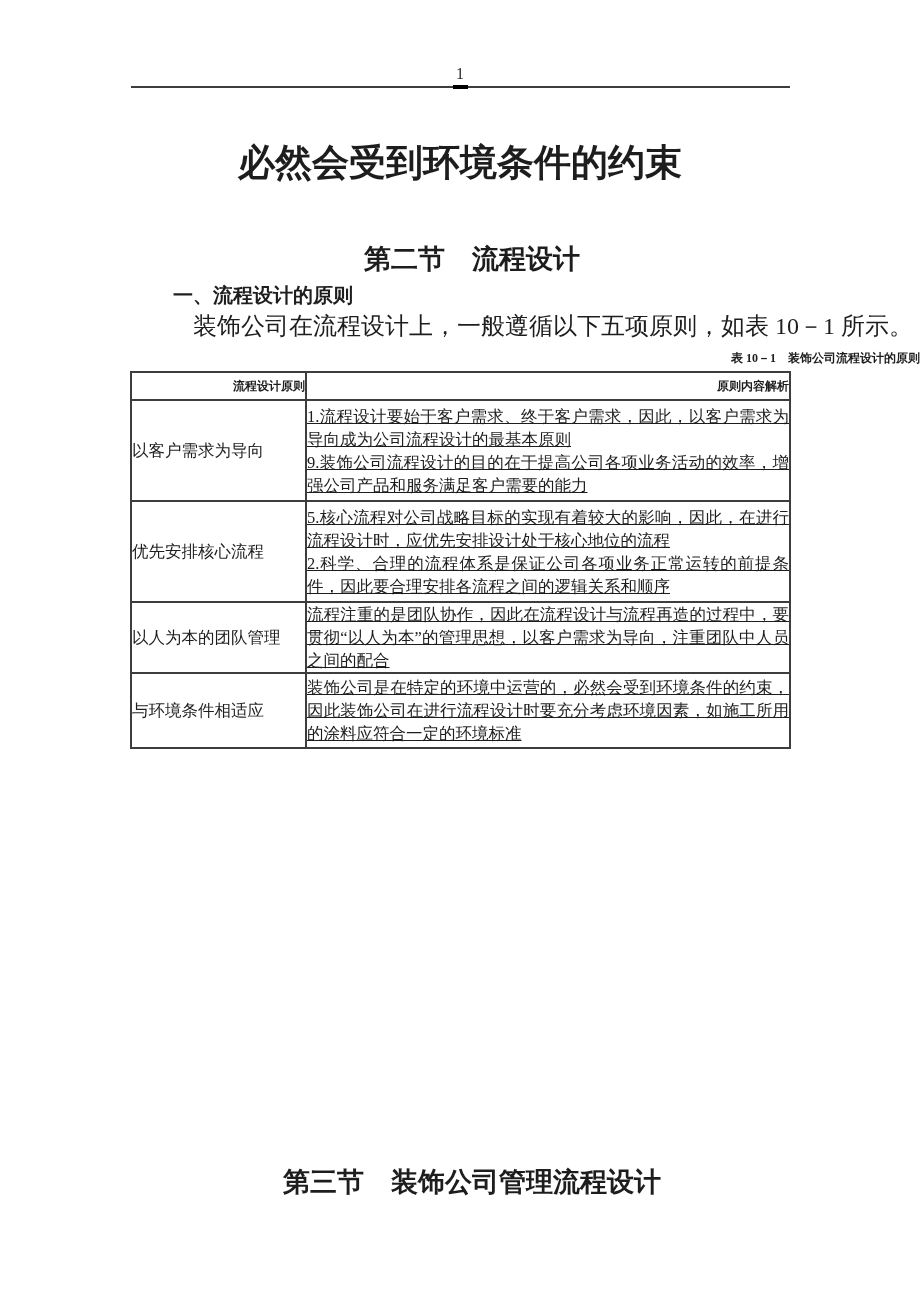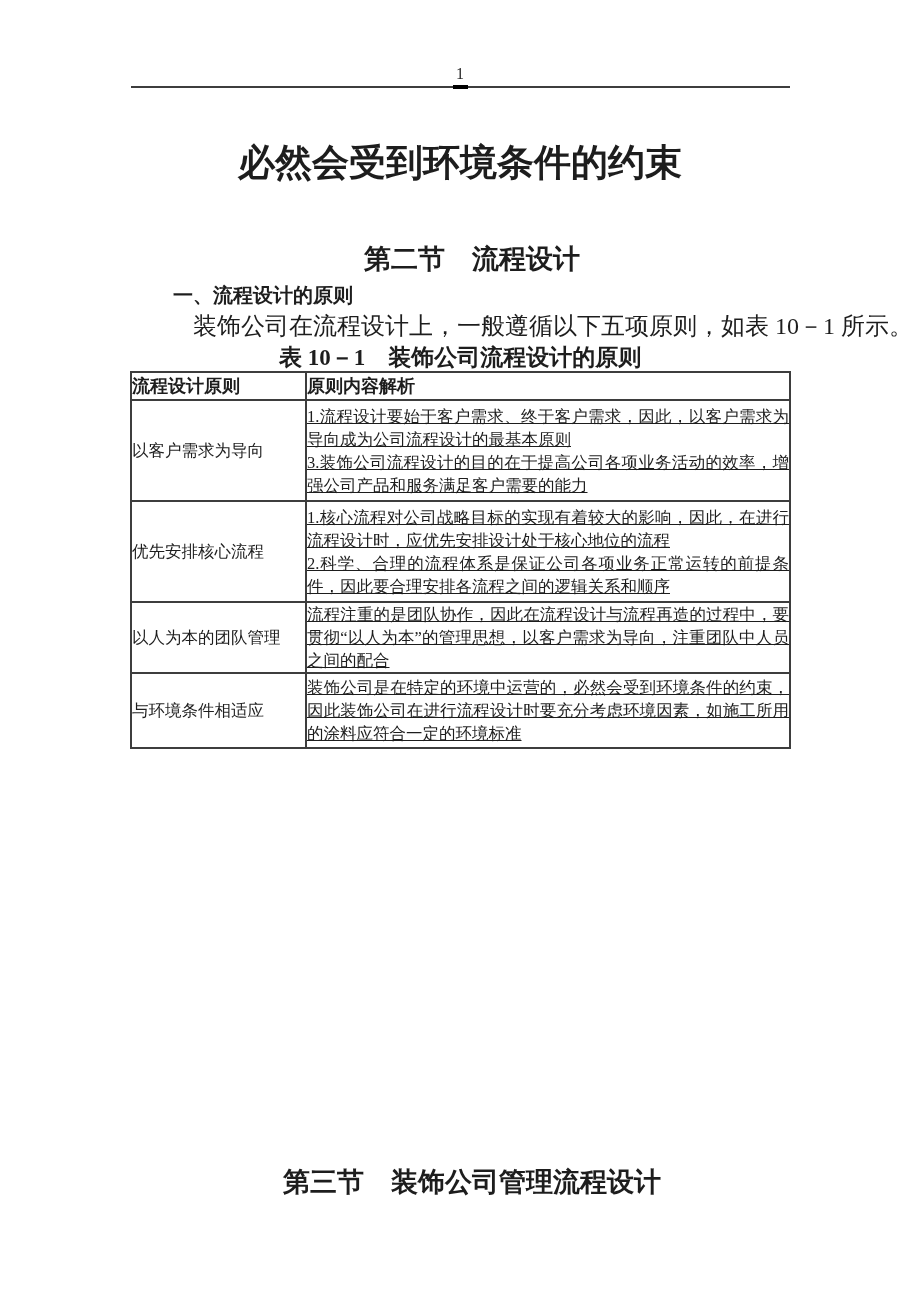--- a/index.html
+++ b/index.html
@@ -82,22 +82,22 @@
     margin: 16px;
     font-size: 24px;
     line-height: 27px;
     white-space: nowrap;
   }
   .table-caption {
     position: absolute;
     top: 347px;
     left: 0;
     width: 100%;
-    text-align: center;
-    font-size: 23px;
+    text-align: right;
+    font-size: 12px;
     font-weight: bold;
     line-height: 22px;
   }
   table.principles-table {
     position: absolute;
     top: 371px;
     left: 130px;
     width: 659px;
     border-collapse: collapse;
     table-layout: fixed;
@@ -106,23 +106,23 @@
   table.principles-table col.c1 { width: 175px; }
   table.principles-table col.c2 { width: 484px; }
   table.principles-table th,
   table.principles-table td {
     border: 2px solid #3d3d3d;
     padding: 0;
     vertical-align: middle;
   }
   table.principles-table th {
     height: 26px;
-    font-size: 18px;
-    font-weight: bold;
-    text-align: left;
+    font-size: 12px;
+    font-weight: bold;
+    text-align: right;
     line-height: 24px;
   }
   td.principle {
     text-align: left;
     line-height: 23px;
   }
   td.analysis {
     padding: 1px 6px 1px 7px;
     text-align: justify;
     line-height: 23px;
@@ -163,27 +163,27 @@
       <tr>
         <th>流程设计原则</th>
         <th>原则内容解析</th>
       </tr>
     </thead>
     <tbody>
       <tr class="r1">
         <td class="principle">以客户需求为导向</td>
         <td class="analysis">
           <div>1.流程设计要始于客户需求、终于客户需求，因此，以客户需求为导向成为公司流程设计的最基本原则</div>
-          <div>3.装饰公司流程设计的目的在于提高公司各项业务活动的效率，增强公司产品和服务满足客户需要的能力</div>
+          <div>9.装饰公司流程设计的目的在于提高公司各项业务活动的效率，增强公司产品和服务满足客户需要的能力</div>
         </td>
       </tr>
       <tr class="r3">
         <td class="principle">优先安排核心流程</td>
         <td class="analysis">
-          <div>1.核心流程对公司战略目标的实现有着较大的影响，因此，在进行流程设计时，应优先安排设计处于核心地位的流程</div>
+          <div>5.核心流程对公司战略目标的实现有着较大的影响，因此，在进行流程设计时，应优先安排设计处于核心地位的流程</div>
           <div>2.科学、合理的流程体系是保证公司各项业务正常运转的前提条件，因此要合理安排各流程之间的逻辑关系和顺序</div>
         </td>
       </tr>
       <tr class="r4">
         <td class="principle">以人为本的团队管理</td>
         <td class="analysis">
           <div>流程注重的是团队协作，因此在流程设计与流程再造的过程中，要贯彻“以人为本”的管理思想，以客户需求为导向，注重团队中人员之间的配合</div>
         </td>
       </tr>
       <tr class="r5">

